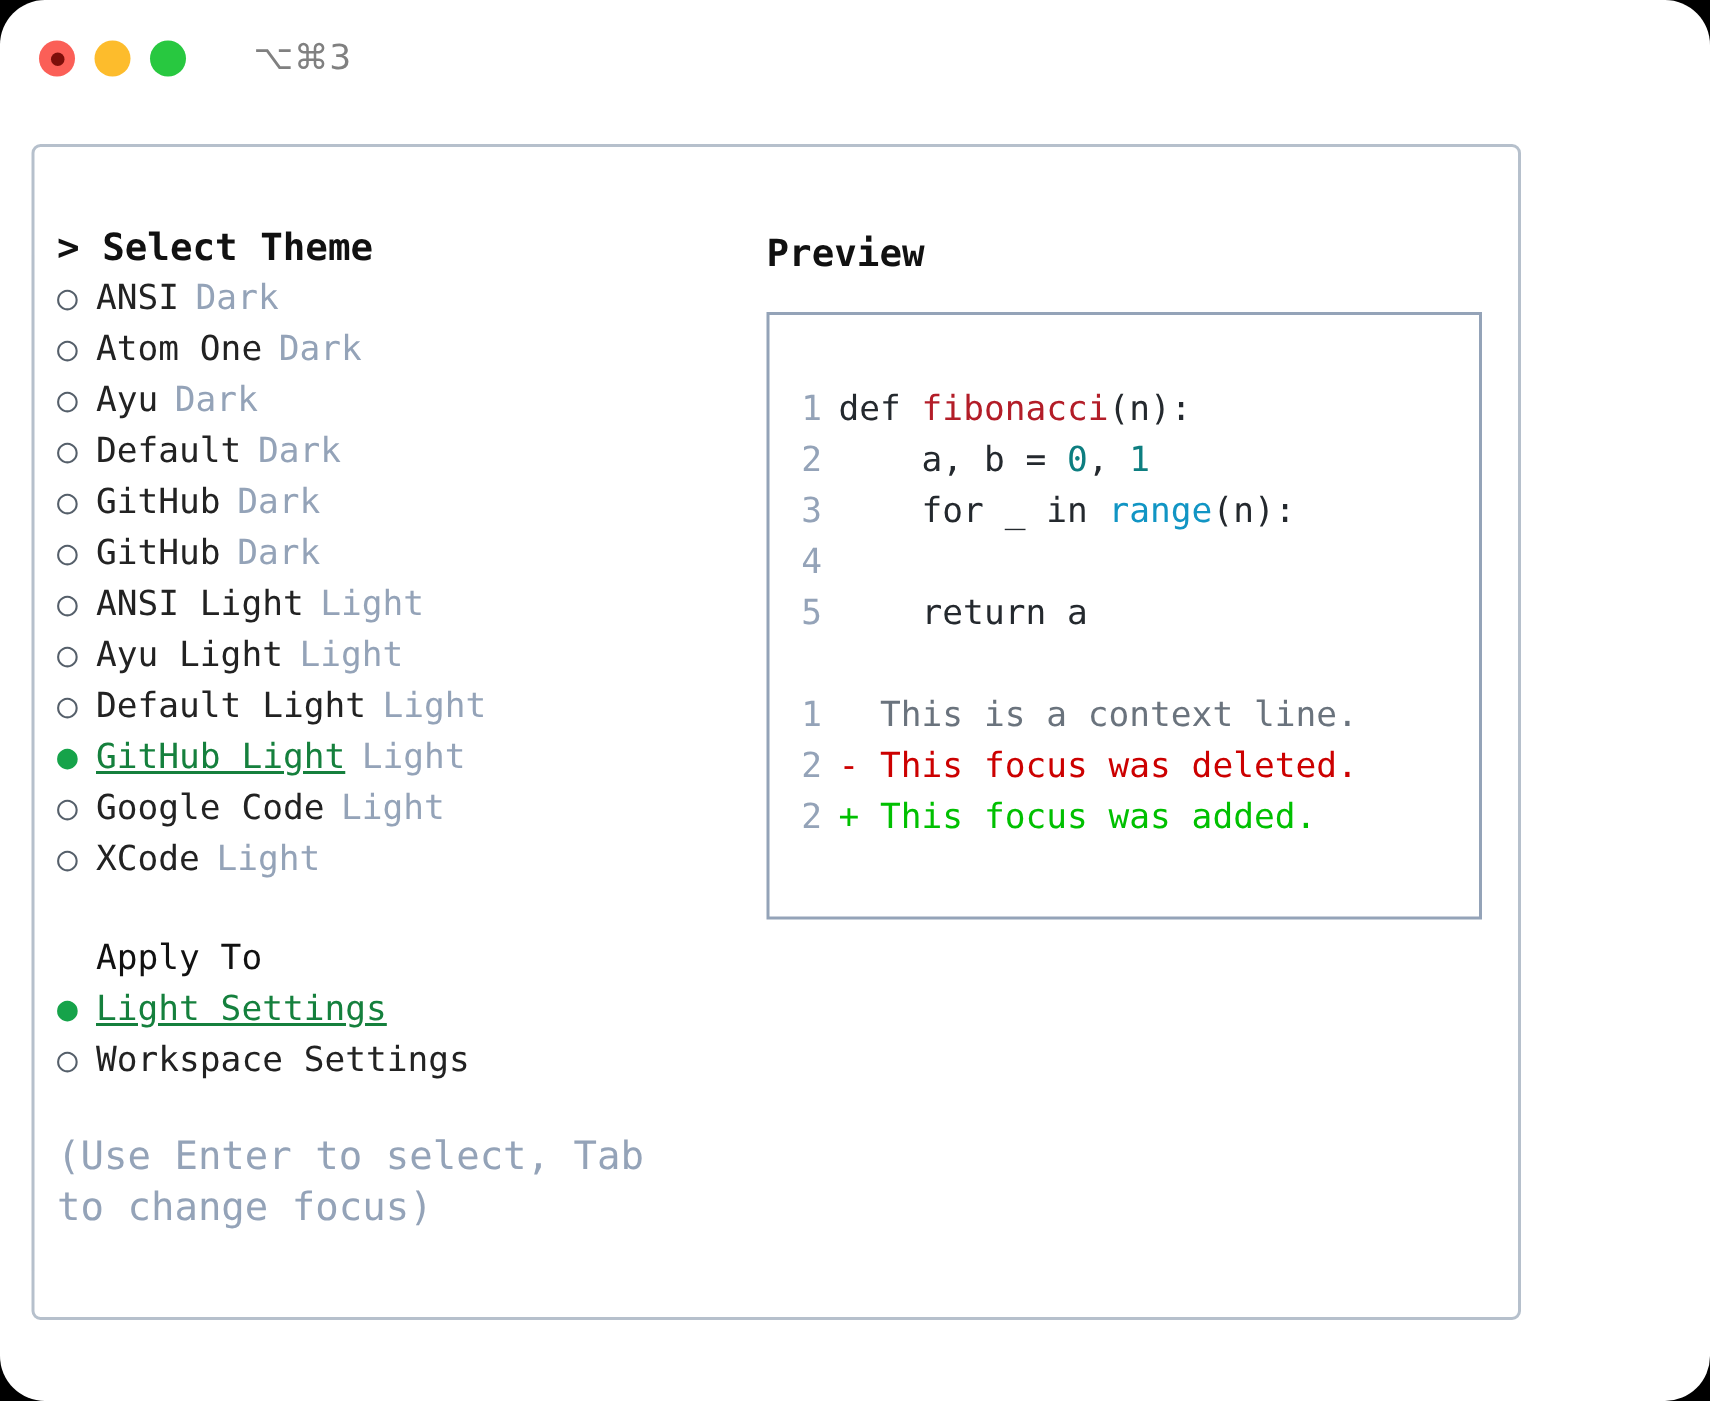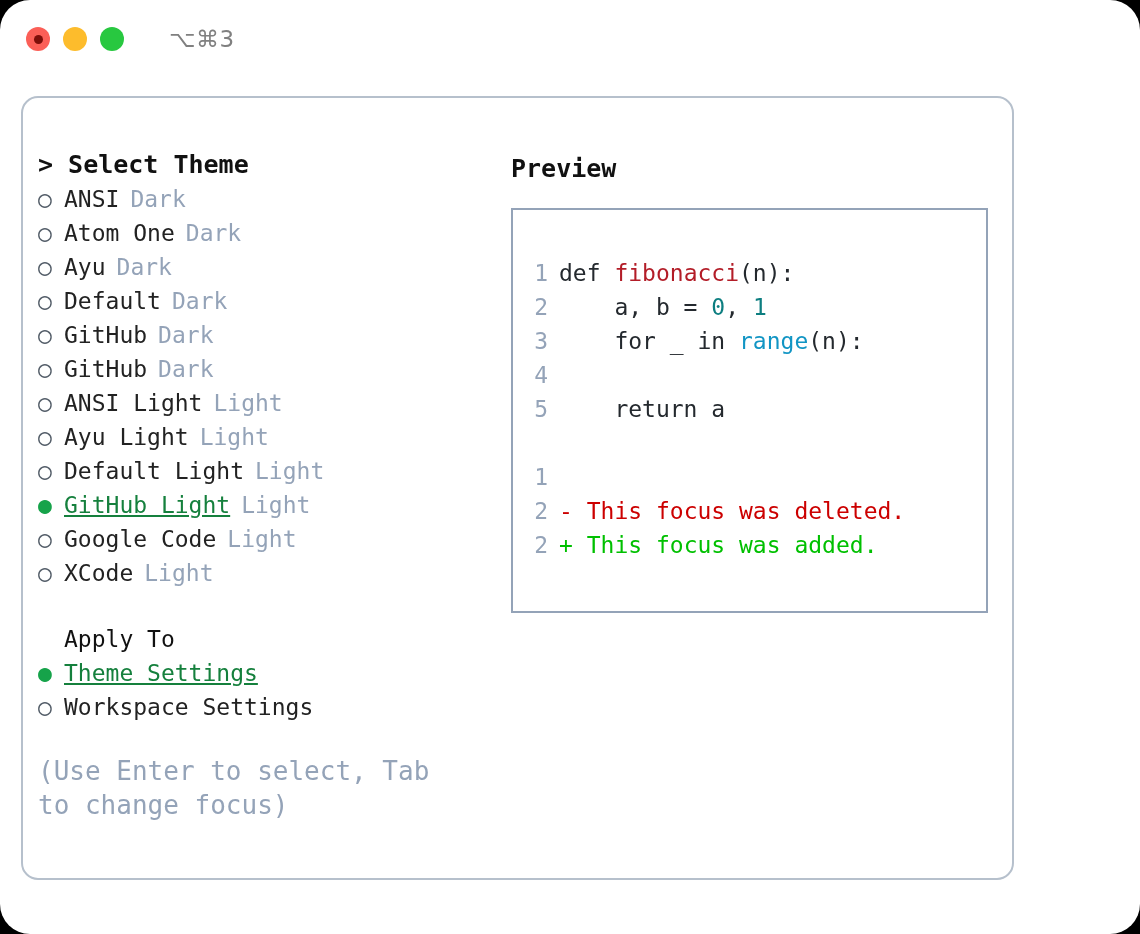--- a/index.html
+++ b/index.html
@@ -67,21 +67,21 @@
   }
 
   
   .card {
     position: absolute;
     left: 21px;
     top: 96px;
     width: 993px;
     height: 784px;
     border: 2px solid #b6c0cc;
-    border-radius: 17px;
+    border-radius: 6px;
     background: #ffffff;
   }
 
   .columns {
     position: absolute;
     left: 0; top: 0;
     width: 100%;
     height: 100%;
     display: flex;
   }
@@ -212,41 +212,41 @@
             <div class="row"><span class="marker">○</span><span class="name">Ayu Light</span><span class="badge">Light</span></div>
             <div class="row"><span class="marker">○</span><span class="name">Default Light</span><span class="badge">Light</span></div>
             <div class="row selected"><span class="marker on">●</span><span class="name">GitHub Light</span><span class="badge">Light</span></div>
             <div class="row"><span class="marker">○</span><span class="name">Google Code</span><span class="badge">Light</span></div>
             <div class="row"><span class="marker">○</span><span class="name">XCode</span><span class="badge">Light</span></div>
           </div>
 
         <div class="spacer-lg"></div>
         <div class="section-label">Apply To</div>
         <div id="apply-rows">
-            <div class="row selected"><span class="marker on">●</span><span class="name">Theme Settings</span></div>
+            <div class="row selected"><span class="marker on">●</span><span class="name">Light Settings</span></div>
             <div class="row"><span class="marker">○</span><span class="name">Workspace Settings</span></div>
           </div>
 
         <div class="spacer-md"></div>
         <div class="hint">(Use Enter to select, Tab to change focus)</div>
       </div>
 
       <div class="col-right">
         <div class="preview-title">Preview</div>
         <div class="preview-box">
           <div id="code-rows">
               <div class="code-line"><span class="lineno">1</span><span class="code-text"><span>def </span><span class="tok-fn">fibonacci</span><span>(n):</span></span></div>
               <div class="code-line"><span class="lineno">2</span><span class="code-text"><span>    a, b = </span><span class="tok-num">0</span><span>, </span><span class="tok-num">1</span></span></div>
               <div class="code-line"><span class="lineno">3</span><span class="code-text"><span>    for _ in </span><span class="tok-call">range</span><span>(n):</span></span></div>
               <div class="code-line"><span class="lineno">4</span></div>
               <div class="code-line"><span class="lineno">5</span><span class="code-text"><span>    return a</span></span></div>
             </div>
           <div class="diff-gap"></div>
           <div id="diff-rows">
-              <div class="code-line"><span class="lineno">1</span></div>
+              <div class="code-line"><span class="lineno">1</span><span class="code-text diff-ctx"><span>  </span><span>This is a context line.</span></span></div>
               <div class="code-line"><span class="lineno">2</span><span class="code-text diff-del"><span>- </span><span>This focus was deleted.</span></span></div>
               <div class="code-line"><span class="lineno">2</span><span class="code-text diff-add"><span>+ </span><span>This focus was added.</span></span></div>
             </div>
         </div>
       </div>
 
     </div>
   </div>
 </div>
 

